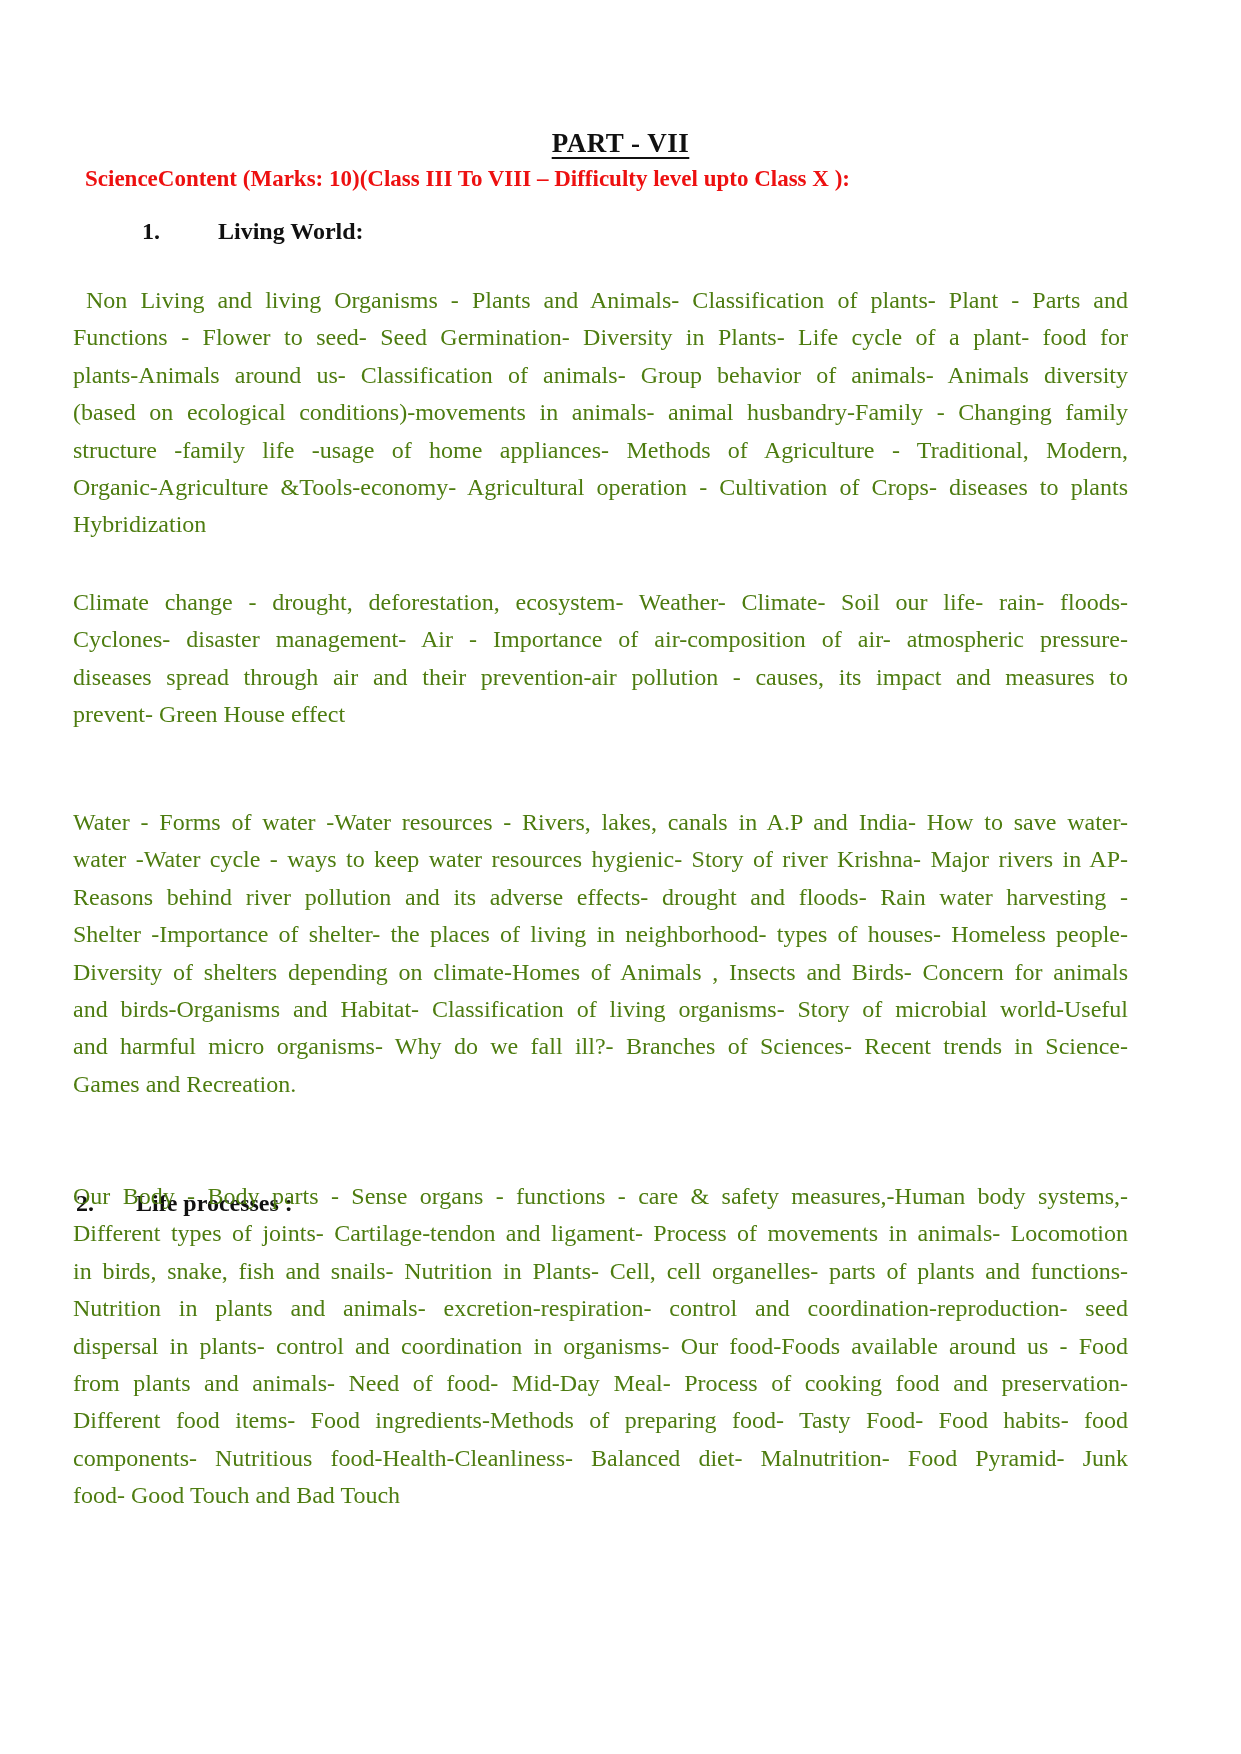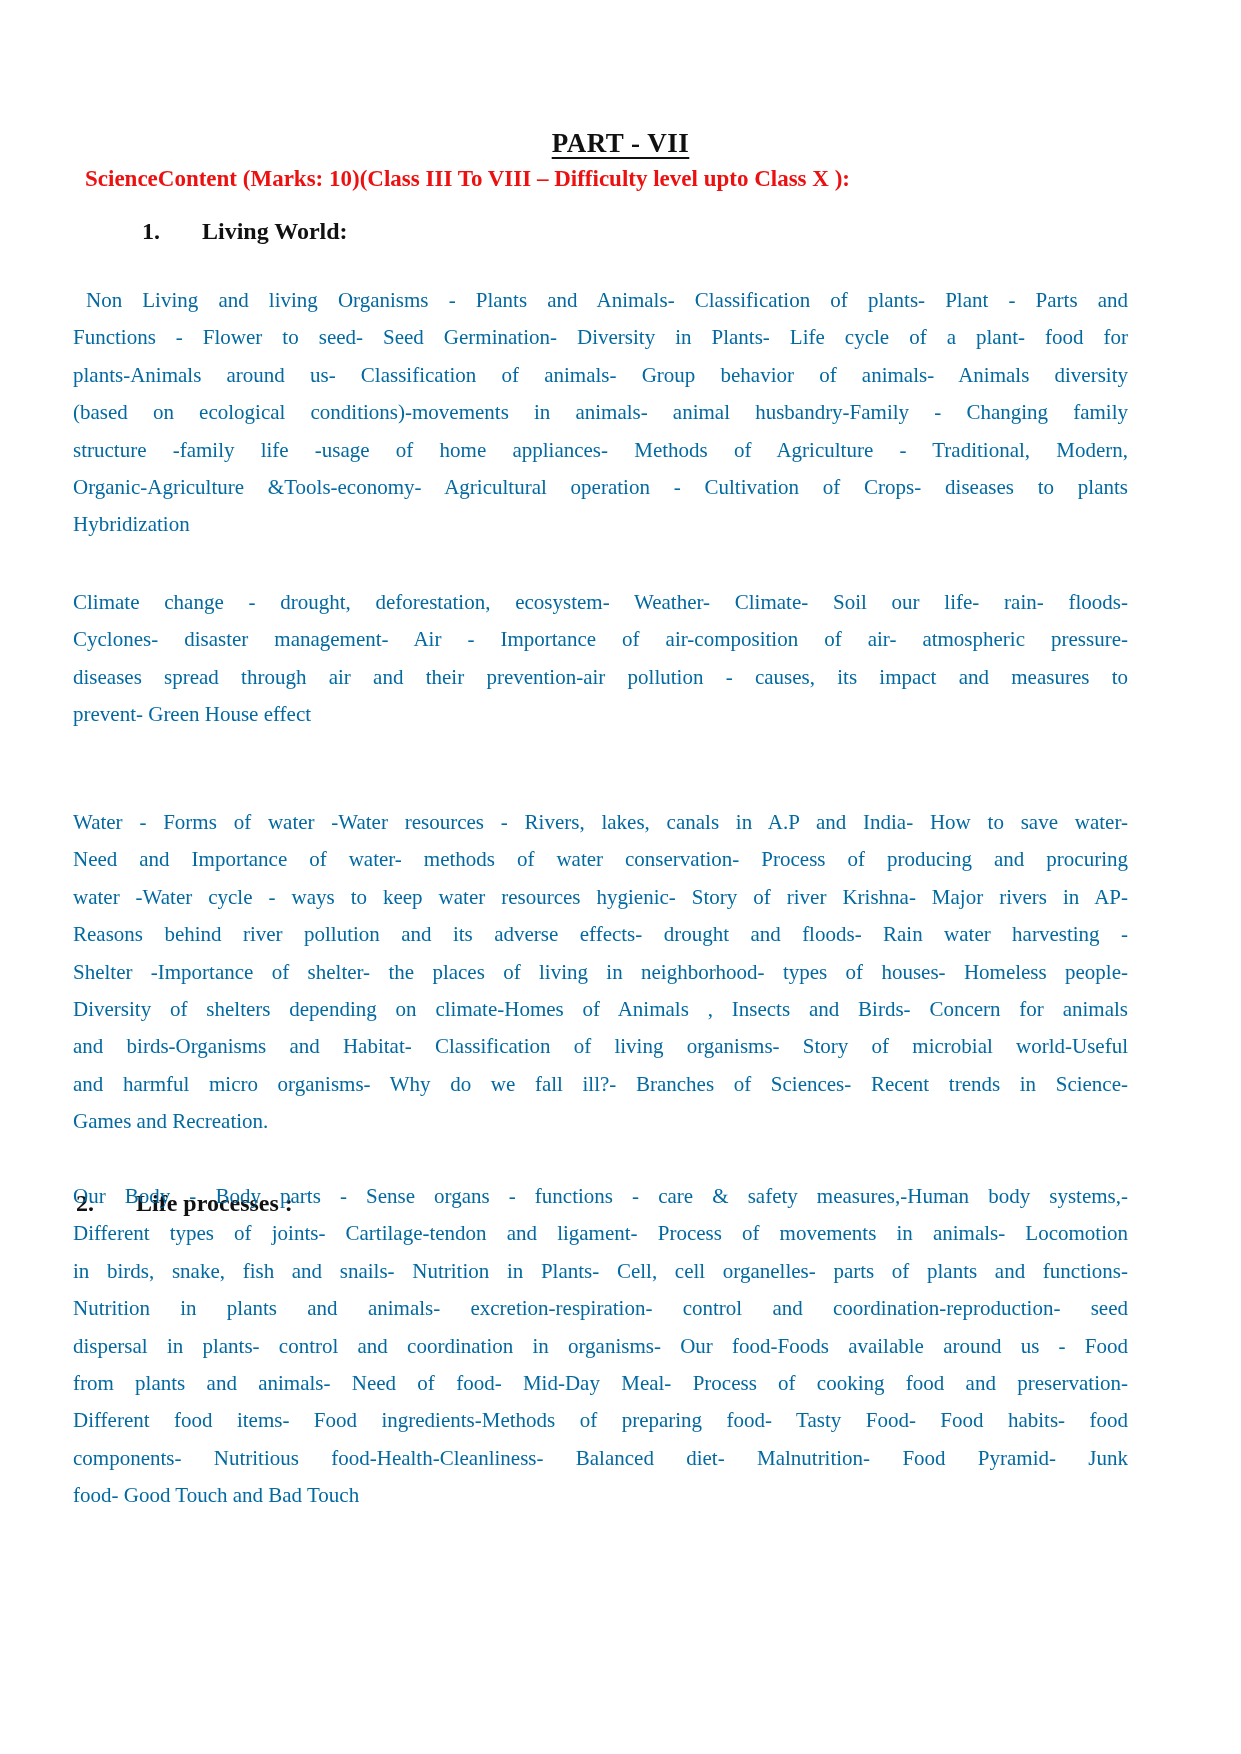--- a/index.html
+++ b/index.html
@@ -27,26 +27,26 @@
     font-weight:bold; font-size:23px; color:#ed1010;
   }
   .sec-heading {
     position:absolute;
     font-weight:bold; font-size:24px; color:#111;
     white-space:nowrap;
   }
   .sec-heading .sec-num { display:inline-block; }
   .sec-heading .sec-label { display:inline-block; }
   .heading-1 { top:218px; left:142px; }
-  .heading-1 .sec-label { margin-left:36px;text-align:right; }
+  .heading-1 .sec-label { margin-left:52px;text-align:right; }
   .heading-2 { top:1190px; left:76px; }
   .heading-2 .sec-label { margin-left:36px; }
   .para {
     position:absolute; left:73px; width:1055px;
-    font-size:21px; line-height:37.4px; color:#0369a1;
+    font-size:24px; line-height:37.4px; color:#4d7c0f;
   }
   .para-1 { top:282px; }
   .para-2 { top:584px; }
   .para-3 { top:804px; }
   .para-4 { top:1178px; }
   .tline { text-align:justify; text-align-last:justify; }
   .tline.last { text-align-last:left; }
   .tline.indent { padding-left:13px; }
 </style>
 </head>
@@ -77,21 +77,20 @@
 
   <div class="para para-2">
     <div class="tline">Climate change - drought, deforestation, ecosystem- Weather- Climate- Soil our life- rain- floods-</div>
     <div class="tline">Cyclones- disaster management- Air - Importance of air-composition of air- atmospheric pressure-</div>
     <div class="tline">diseases spread through air and their prevention-air pollution - causes, its impact and measures to</div>
     <div class="tline last">prevent- Green House effect</div>
   </div>
 
   <div class="para para-3">
     <div class="tline">Water - Forms of water -Water resources - Rivers, lakes, canals in A.P and India- How to save water-</div>
-    <div class="tline">Need and Importance of water- methods of water conservation- Process of producing and procuring</div>
     <div class="tline">water -Water cycle - ways to keep water resources hygienic- Story of river Krishna- Major rivers in AP-</div>
     <div class="tline">Reasons behind river pollution and its adverse effects- drought and floods- Rain water harvesting -</div>
     <div class="tline">Shelter -Importance of shelter- the places of living in neighborhood- types of houses- Homeless people-</div>
     <div class="tline">Diversity of shelters depending on climate-Homes of Animals , Insects and Birds- Concern for animals</div>
     <div class="tline">and birds-Organisms and Habitat- Classification of living organisms- Story of microbial world-Useful</div>
     <div class="tline">and harmful micro organisms- Why do we fall ill?- Branches of Sciences- Recent trends in Science-</div>
     <div class="tline last">Games and Recreation.</div>
   </div>
 
   <div class="sec-heading heading-2">

